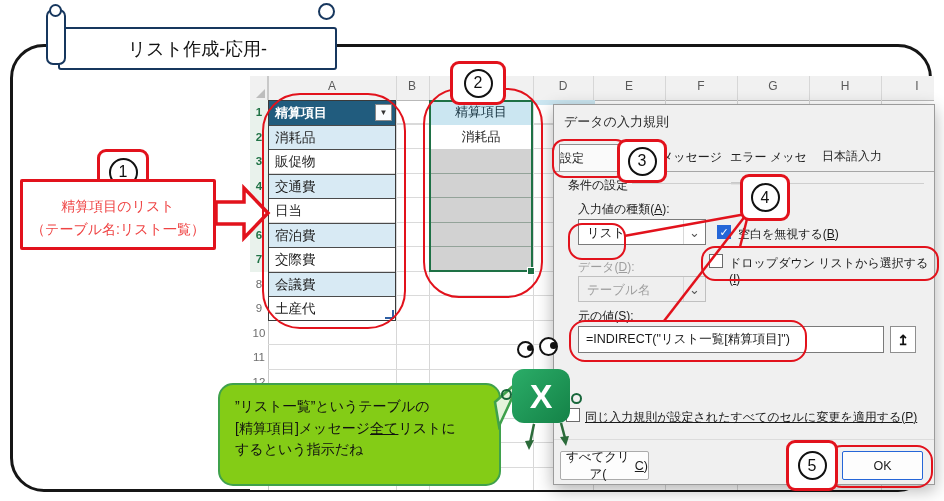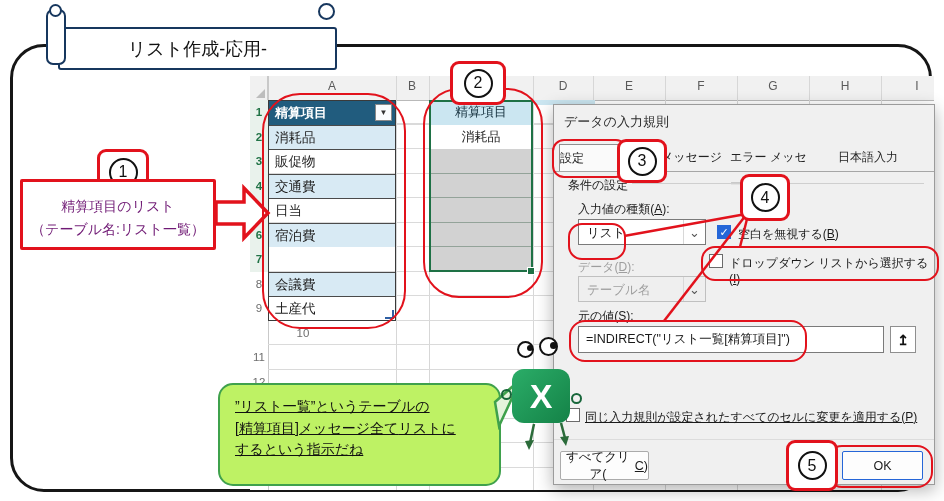--- a/index.html
+++ b/index.html
@@ -64,24 +64,24 @@
   .collapse-btn{background:#fff;border:1px solid #8F8F8F;box-sizing:border-box;display:flex;
                 align-items:center;justify-content:center;font-weight:bold;font-size:14px;color:#111;}
   .gray{color:#9E9E9E;}
   
   .oval{border:2.5px solid #E2121C;border-radius:26px;pointer-events:none;}
   .numbadge{background:#fff;border:3px solid #E2121C;border-radius:9px;display:flex;
             align-items:center;justify-content:center;}
   .numcircle{width:25px;height:25px;border:2px solid #111;border-radius:50%;display:flex;
              align-items:center;justify-content:center;font-size:16px;color:#111;}
   .callout-box{background:#fff;border:3px solid #E2121C;border-radius:2px;text-align:center;
-               font-size:14px;color:#701a75;padding-top:13px;box-sizing:border-box;line-height:1.65;}
-  
-  .bubble{background:#bef264;border:2.5px solid #3FA14C;border-radius:15px;box-sizing:border-box;
-          font-size:14px;color:#111;padding:11px 0 0 15px;line-height:1.55;text-decoration:underline;}
+               font-size:14px;color:#ef4444;padding-top:13px;box-sizing:border-box;line-height:1.65;}
+  
+  .bubble{background:#84cc16;border:2.5px solid #3FA14C;border-radius:15px;box-sizing:border-box;
+          font-size:14px;color:#111;padding:11px 0 0 15px;line-height:1.55;}
   
   .mascot-body{background:linear-gradient(135deg,#2BAD68,#148247);border-radius:12px;display:flex;
                align-items:center;justify-content:center;color:#fff;font-weight:bold;font-size:34px;}
   .eye{background:#fff;border:2px solid #111;border-radius:50%;box-sizing:border-box;}
   .pupil{background:#111;border-radius:50%;}
   .armloop{border:2.5px solid #17663A;border-radius:50%;box-sizing:border-box;}
   u{text-decoration:underline;}
 </style>
 </head>
 <body>
@@ -121,53 +121,54 @@
 
     <div class="abs rownum sel" style="top:24px;">1</div>
     <div class="abs rownum sel" style="top:48.5px;">2</div>
     <div class="abs rownum sel" style="top:73px;">3</div>
     <div class="abs rownum sel" style="top:97.5px;">4</div>
     <div class="abs rownum sel" style="top:122px;">5</div>
     <div class="abs rownum sel" style="top:146.5px;">6</div>
     <div class="abs rownum sel" style="top:171px;">7</div>
     <div class="abs rownum" style="top:195.5px;">8</div>
     <div class="abs rownum" style="top:220px;">9</div>
-    <div class="abs rownum" style="top:244.5px;margin-left:44px;">10</div>
+    <div class="abs rownum" style="top:244.5px;">10</div>
     <div class="abs rownum" style="top:269px;">11</div>
     <div class="abs rownum" style="top:293.5px;">12</div>
 
     <div class="abs" style="left:283px;top:24px;width:62px;height:5px;background:#CBE6F1;"></div>
 
     <div class="abs tblA">
       <div class="abs tA-hdr">精算項目</div>
       <div class="abs tA-filter">▼</div>
       <div class="abs tA-cell band" style="top:23.5px;">消耗品</div>
       <div class="abs tA-cell" style="top:48px;">販促物</div>
       <div class="abs tA-cell" style="top:97px;">日当</div>
       <div class="abs tA-cell band" style="top:72.5px;">交通費</div>
       <div class="abs tA-cell band" style="top:121.5px;">宿泊費</div>
+      <div class="abs tA-cell" style="top:146px;">交際費</div>
       <div class="abs tA-cell band" style="top:170.5px;">会議費</div>
       <div class="abs tA-cell" style="top:195px;">土産代</div>
       <div class="abs tbl-resize" style="right:1px;bottom:1px;"></div>
     </div>
 
     <div class="abs tC-hdr">精算項目</div>
     <div class="abs tC-val">消耗品</div>
     <div class="abs tC-gray"></div>
     <div class="abs tC-selbox"></div>
     <div class="abs tC-handle"></div>
   </div>
 
   <div class="abs" id="dialog">
     <div class="abs dlg-title">データの入力規則</div>
 
     <div class="abs tab active" style="left:5px;width:62px;">設定</div>
     <div class="abs tab" style="left:71px;width:106px;">入力時メッセージ</div>
     <div class="abs tab" style="left:176px;width:88px;">エラー メッセージ</div>
-    <div class="abs tab" style="left:284px;width:84px;">日本語入力</div>
+    <div class="abs tab" style="left:268px;width:84px;font-family:Liberation Mono, monospace;">日本語入力</div>
     <div class="abs tabline"></div>
 
     <div class="abs" style="left:14px;top:72px;">条件の設定</div>
     <div class="abs grp-line" style="left:78px;top:78px;width:292px;"></div>
 
     <div class="abs" style="left:24px;top:96px;">入力値の種類(<u>A</u>):</div>
     <div class="abs combo" style="left:24px;top:114px;width:128px;height:26px;">
       <span class="val">リスト</span>
       <span class="chev">⌄</span>
     </div>

